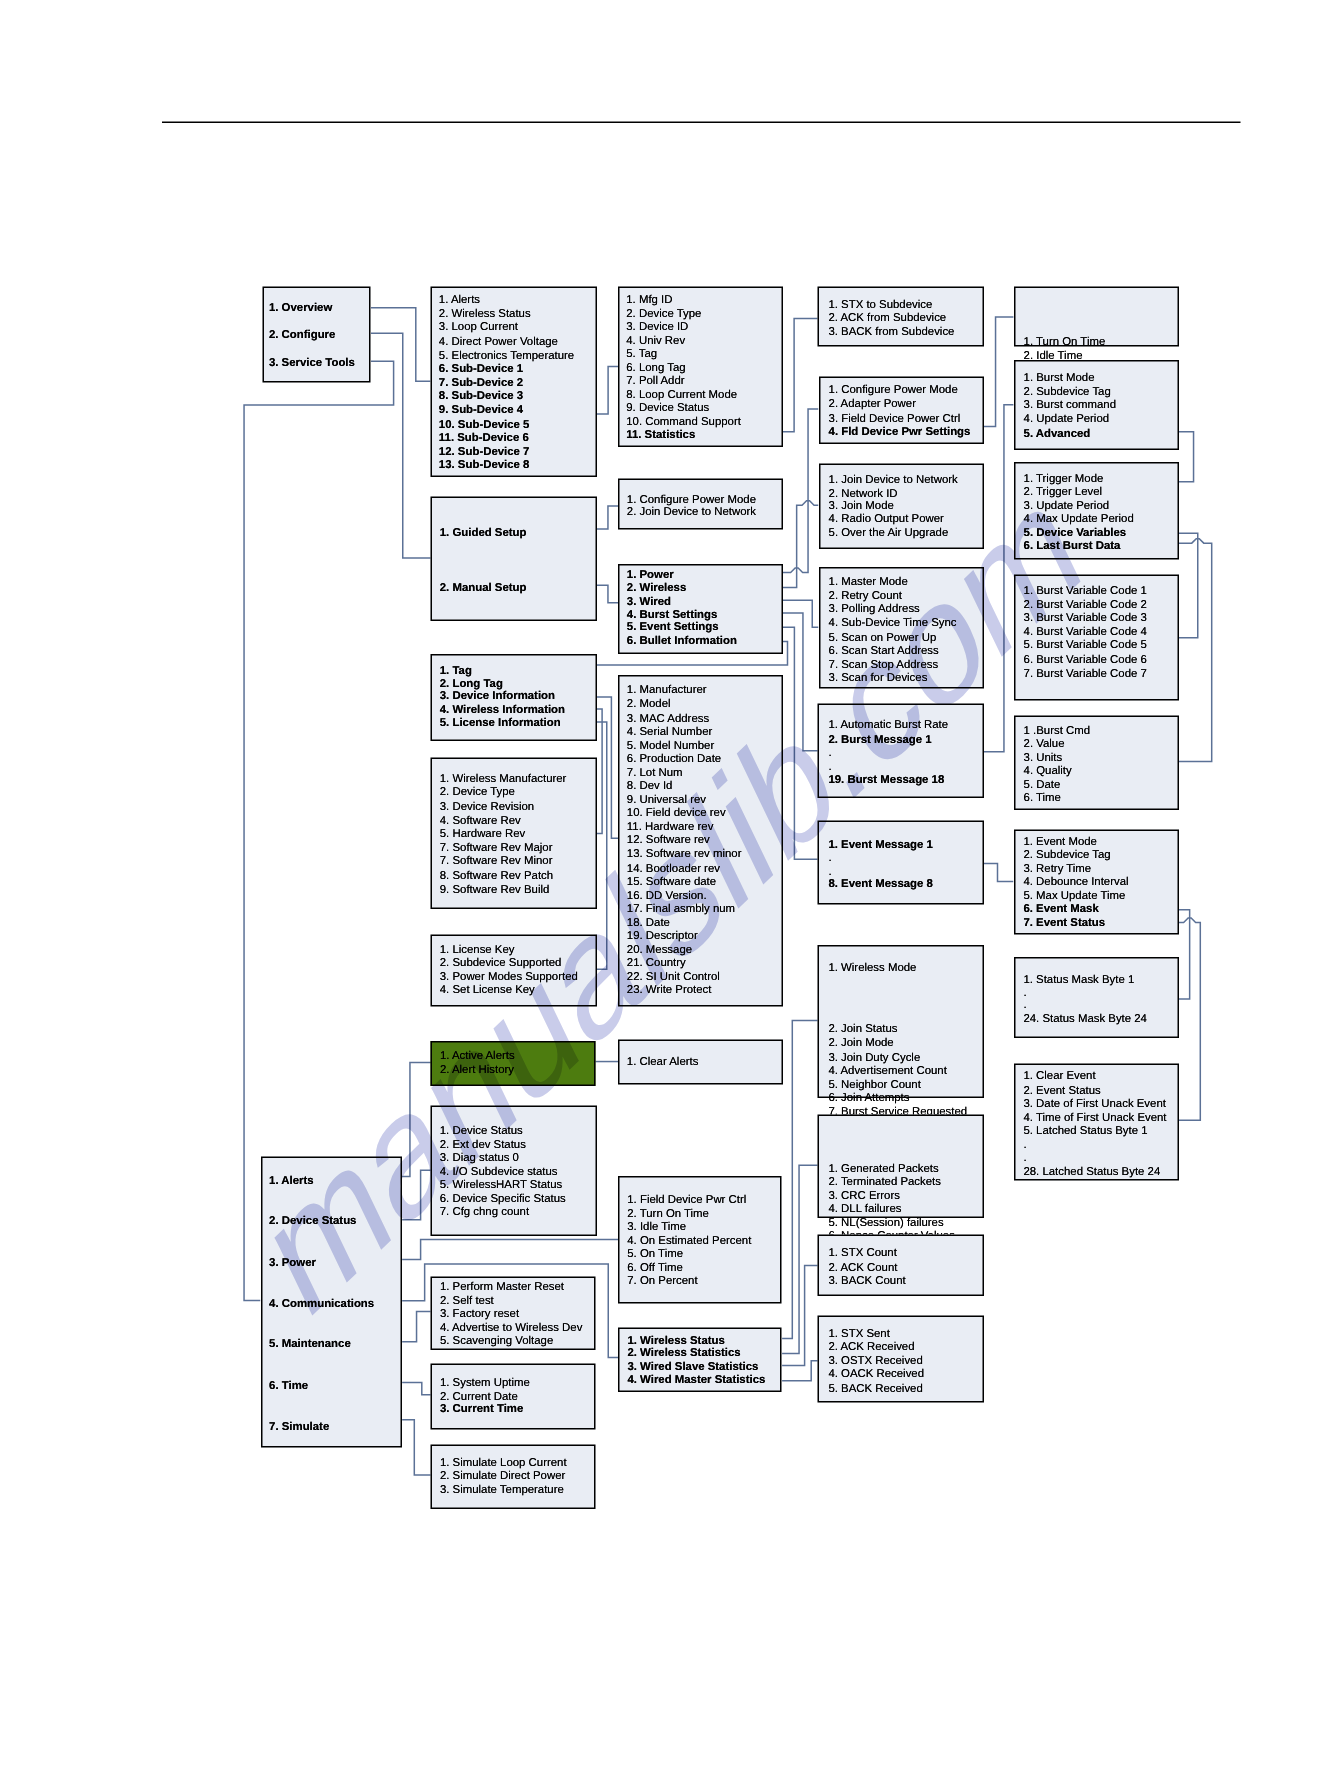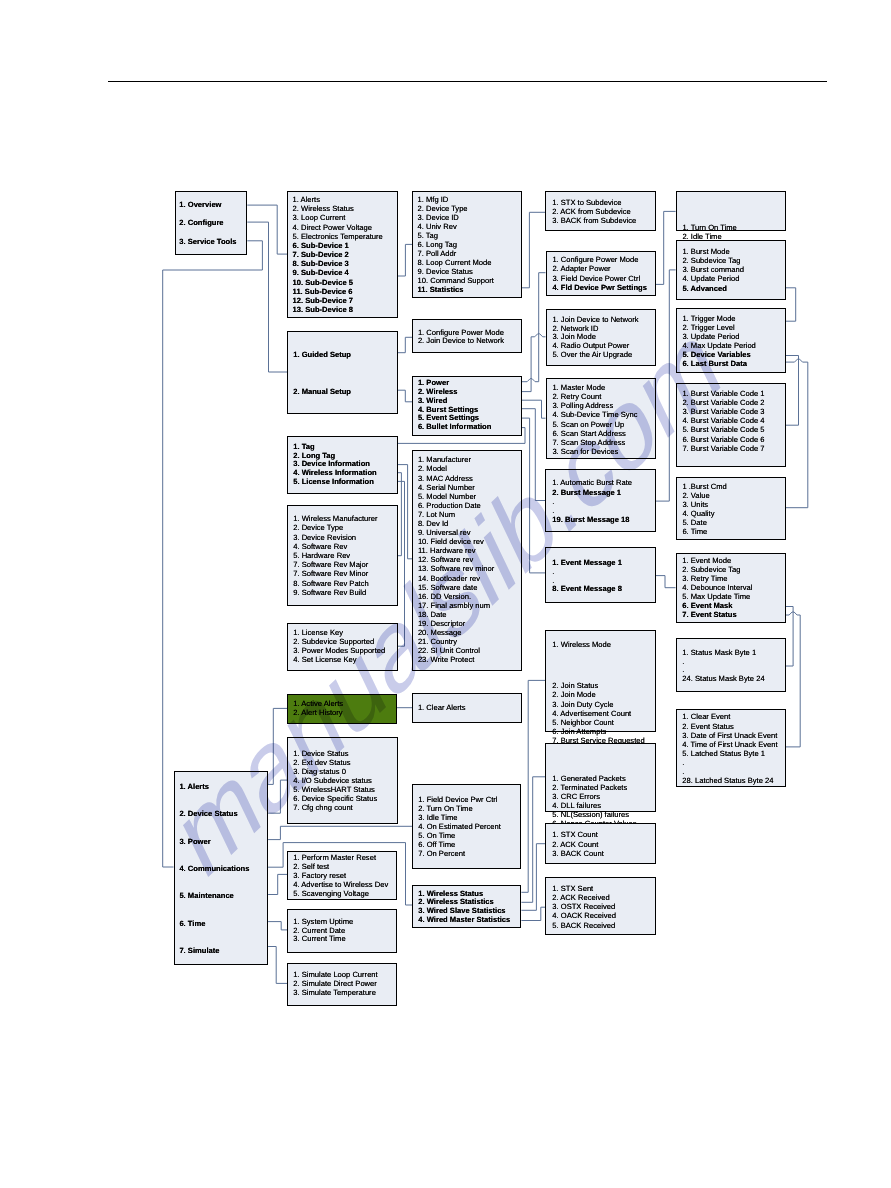--- a/index.html
+++ b/index.html
@@ -406,21 +406,21 @@
           <div class="it" style="height: 9px; line-height: 9px;">2. Self test</div>
           <div class="it" style="height: 9px; line-height: 9px;">3. Factory reset</div>
           <div class="it" style="height: 9px; line-height: 9px;">4. Advertise to Wireless Dev</div>
           <div class="it" style="height: 9px; line-height: 9px;">5. Scavenging Voltage</div>
         </div>
       </div>
       <div class="boxnode" style="left: 287.4px; top: 908.8px; width: 109.6px; height: 44.2px; background: rgb(233, 237, 244); border-color: rgb(0, 0, 0);">
         <div class="items" style="left: 4.9px; top: 8.25px;">
           <div class="it" style="height: 8.7px; line-height: 8.7px;">1. System Uptime</div>
           <div class="it" style="height: 8.7px; line-height: 8.7px;">2. Current Date</div>
-          <div class="it" style="height: 8.7px; line-height: 8.7px;">3. Current Time</div>
+          <div class="it" style="height: 8.7px; line-height: 8.7px; font-weight: bold;">3. Current Time</div>
         </div>
       </div>
       <div class="boxnode" style="left: 287.4px; top: 962.5px; width: 109.6px; height: 43.9px; background: rgb(233, 237, 244); border-color: rgb(0, 0, 0);">
         <div class="items" style="left: 4.9px; top: 7.25px;">
           <div class="it" style="height: 8.9px; line-height: 8.9px;">1. Simulate Loop Current</div>
           <div class="it" style="height: 8.9px; line-height: 8.9px;">2. Simulate Direct Power</div>
           <div class="it" style="height: 8.9px; line-height: 8.9px;">3. Simulate Temperature</div>
         </div>
       </div>
     </div>

